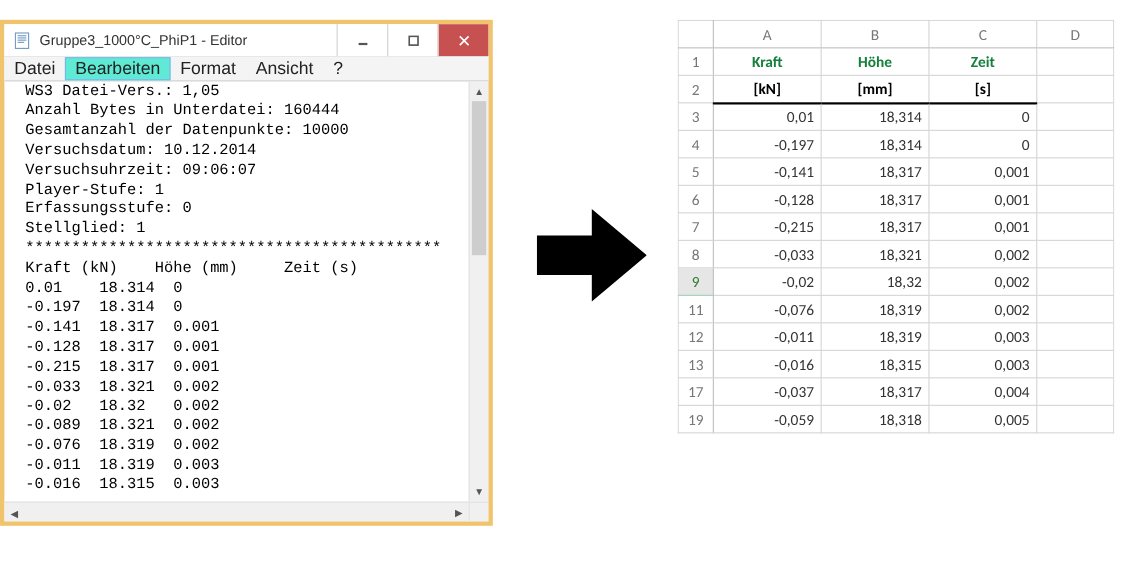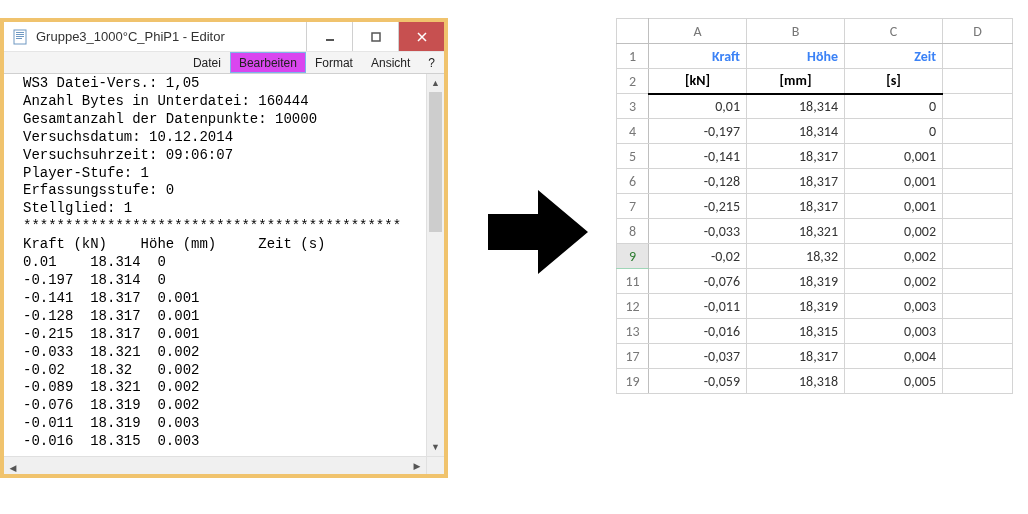--- a/index.html
+++ b/index.html
@@ -60,32 +60,31 @@
     background: #C75050;
     color: #fff;
   }
 
   .menubar {
     height: 22px;
     background: #F4F4F4;
     border-bottom: 1px solid #D0D0D0;
     display: flex;
     align-items: stretch;
-    font-size: 12px;
+    font-size: 16px;
     color: #222;
-    justify-content: flex-end;
   }
   .menubar .menu-item {
     padding: 0 8px;
     display: flex;
     align-items: center;
     border: 1px solid transparent;
   }
   .menubar .menu-item.highlighted {
-    background: #d946ef;
+    background: #5eead4;
     border: 1px solid #7EB4EA;
   }
 
   .text-area {
     position: relative;
     width: 100%;
     height: calc(100% - 30px - 22px);
     overflow: hidden;
   }
   .text-content {
@@ -179,22 +178,23 @@
     text-align: center;
     border-right: 1px solid #BFBFBF;
     width: 32px;
   }
   .sheet-grid td {
     padding: 0 6px;
     text-align: right;
     background: #fff;
   }
   .sheet-grid tr.hdr-row td {
+    text-align: center;
     font-weight: bold;
-    color: #3b82f6;
+    color: #15803d;
   }
   .sheet-grid tr.unit-row td {
     text-align: center;
     font-weight: bold;
     color: #000;
     border-bottom: 2px solid #000;
   }
   .sheet-grid th.corner {
     position: static;
     background: #fff;

